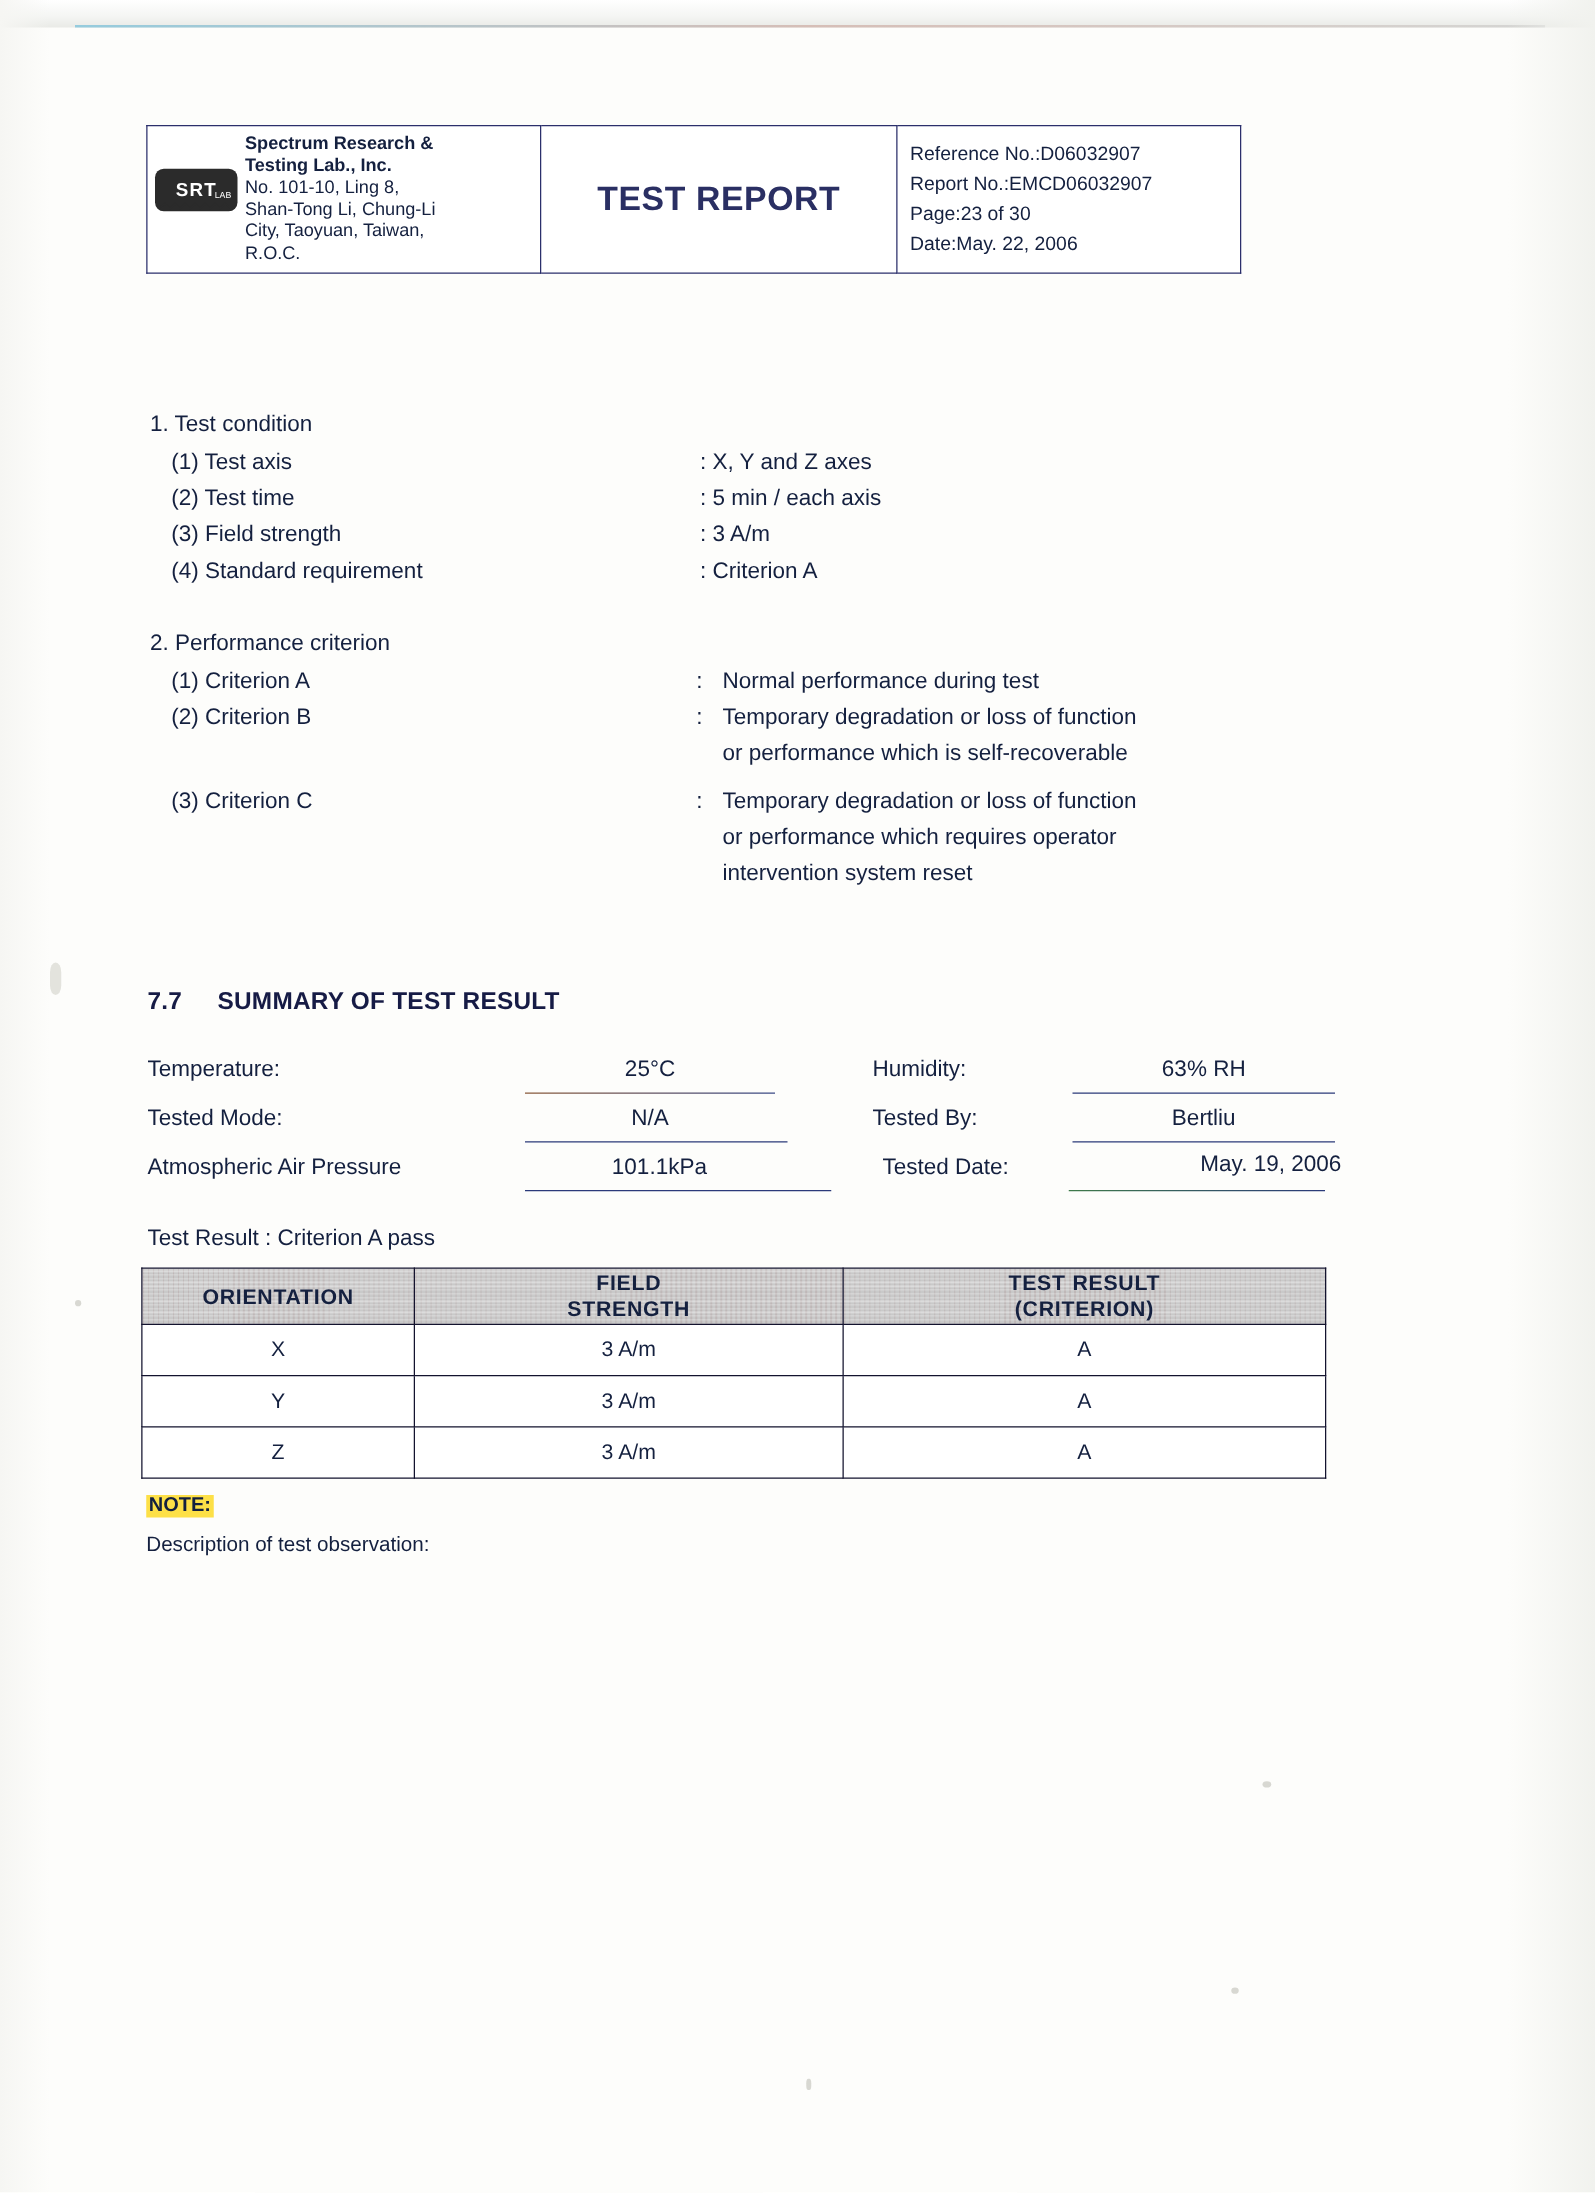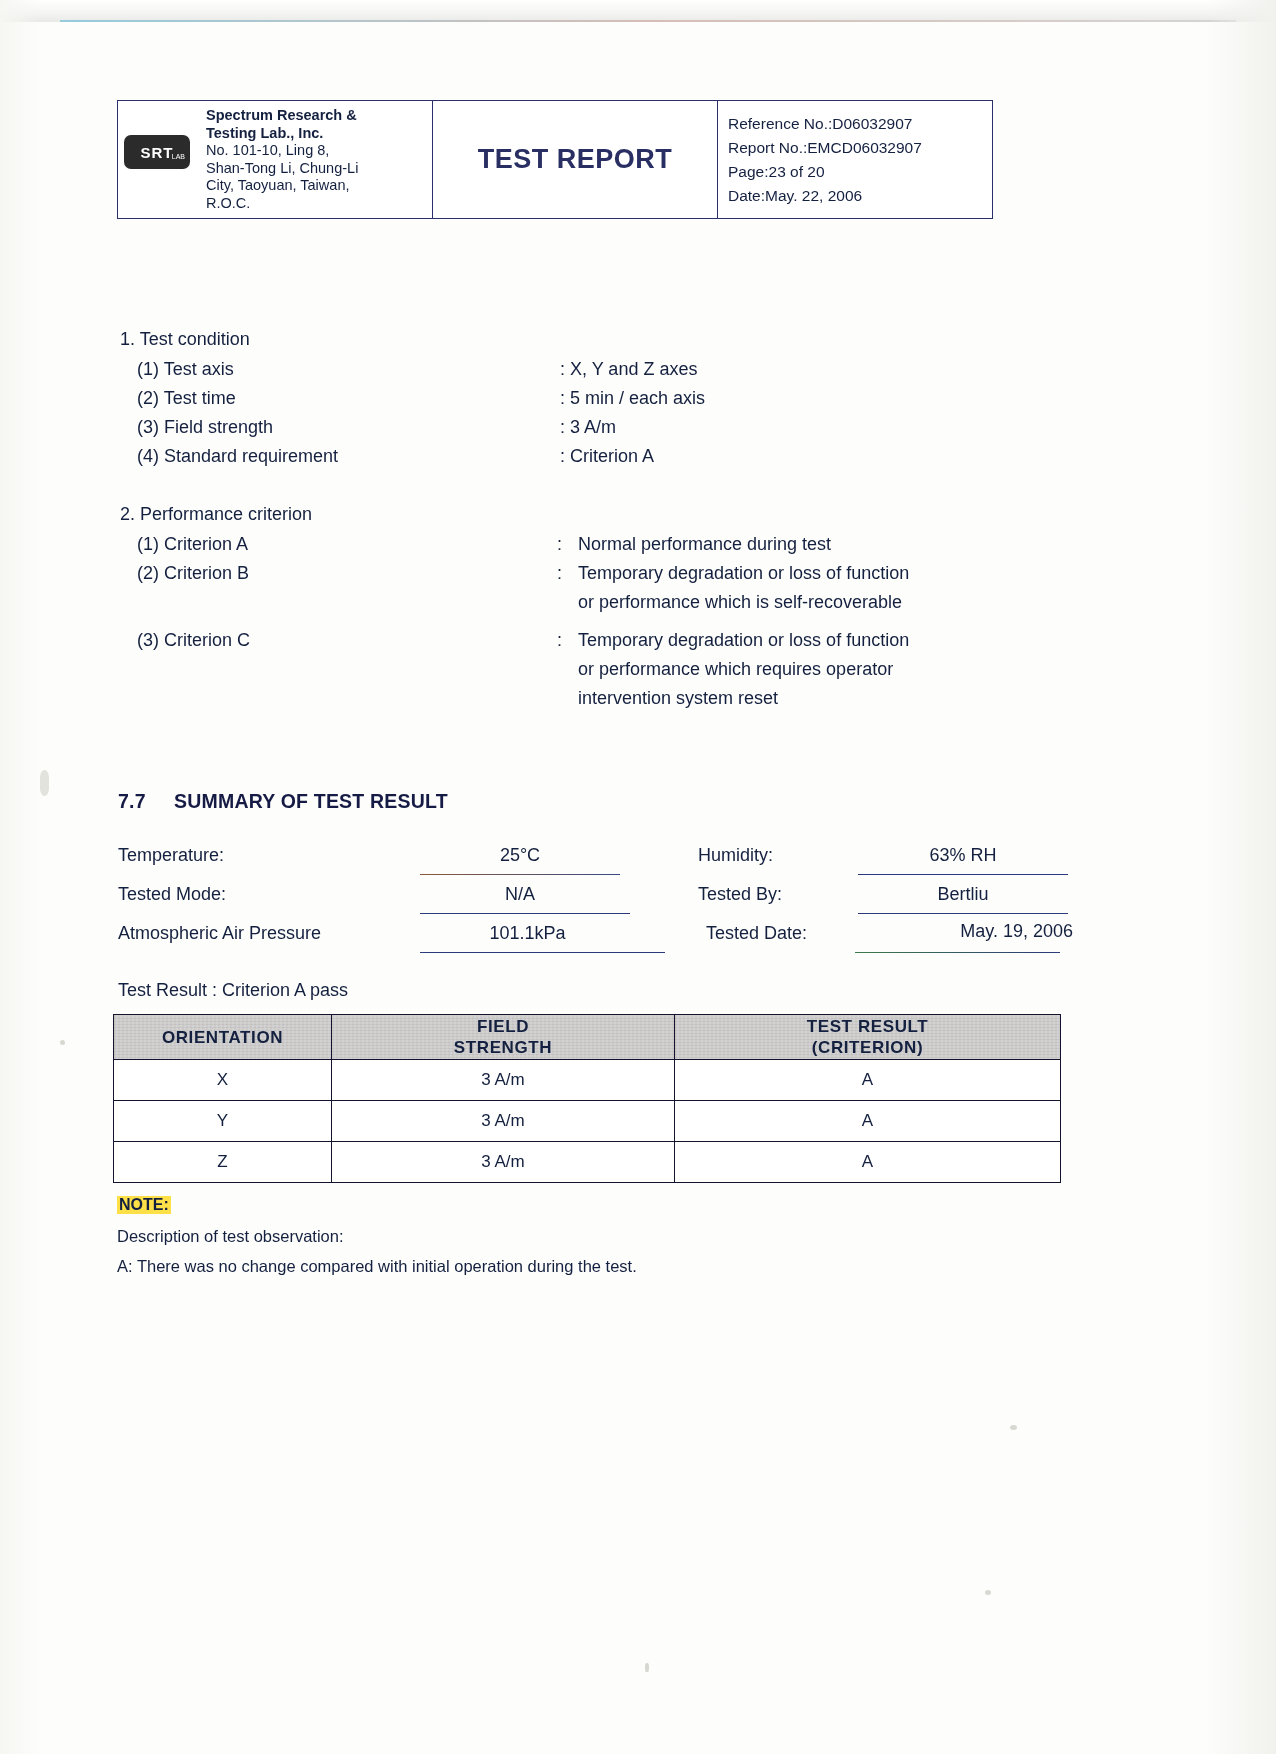--- a/index.html
+++ b/index.html
@@ -74,21 +74,21 @@
   }
   .logo-row {
     display: flex;
     align-items: flex-start;
   }
   .logo-box {
     width: 66px;
     min-width: 66px;
     height: 34px;
     margin-top: 28px;
-    margin-right: 16px;
+    margin-right: 6px;
     background: #2b2b2b;
     border-radius: 7px;
     display: flex;
     align-items: center;
     justify-content: center;
     position: relative;
     overflow: hidden;
   }
   .logo-box .srt {
     color: #fff;
@@ -268,21 +268,21 @@
               <div>R.O.C.</div>
             </div>
           </div>
         </td>
         <td class="cell-title">
           <div class="title-text">TEST REPORT</div>
         </td>
         <td class="cell-ref">
           <div class="ref-line">Reference No.:D06032907</div>
           <div class="ref-line">Report No.:EMCD06032907</div>
-          <div class="ref-line">Page:23 of 20</div>
+          <div class="ref-line">Page:23 of 30</div>
           <div class="ref-line">Date:May. 22, 2006</div>
         </td>
       </tr>
     </tbody>
       </table>
 
 
     <div class="txt" style="left:120px; top:326px;">1. Test condition</div>
 
     <div class="txt" style="left:137px; top:356px;">(1) Test axis</div>
@@ -374,16 +374,15 @@
         <tr>
           <td>Z</td>
           <td>3 A/m</td>
           <td>A</td>
         </tr>
       </tbody>
     </table>
 
     <div class="note-tag" style="left:117px; top:1196px;">NOTE:</div>
     <div class="note-line" style="left:117px; top:1227px;">Description of test observation:</div>
-    <div class="note-line" style="left:117px; top:1257px;">A: There was no change compared with initial operation during the test.</div>
 
   </div>
 </div>
 
 </body></html>

